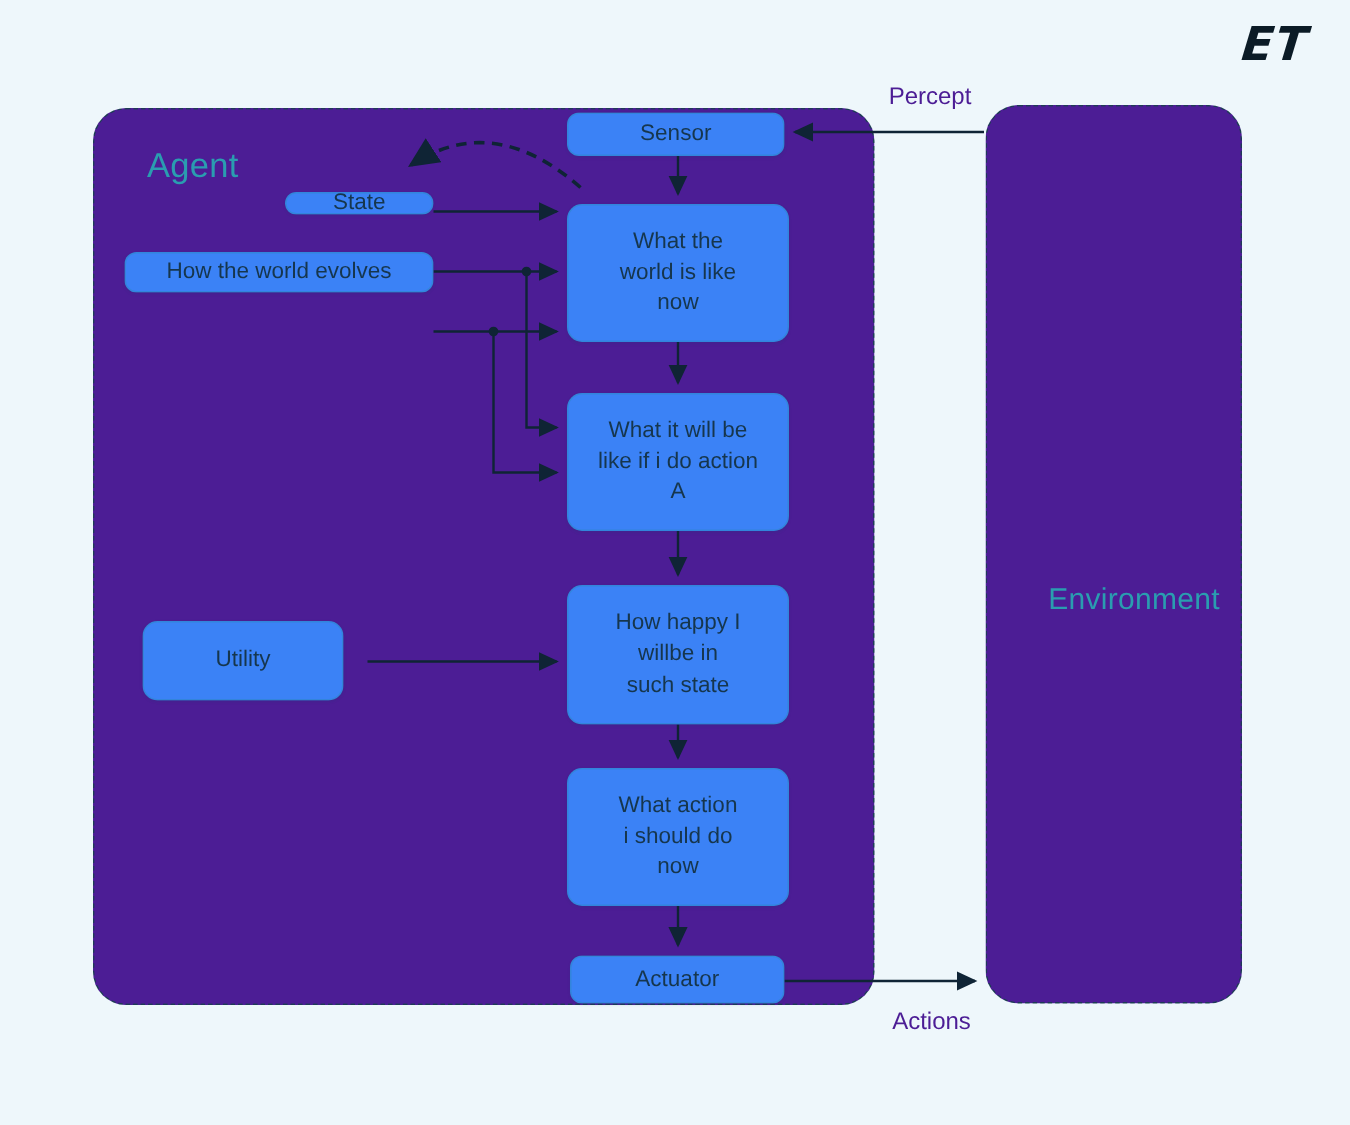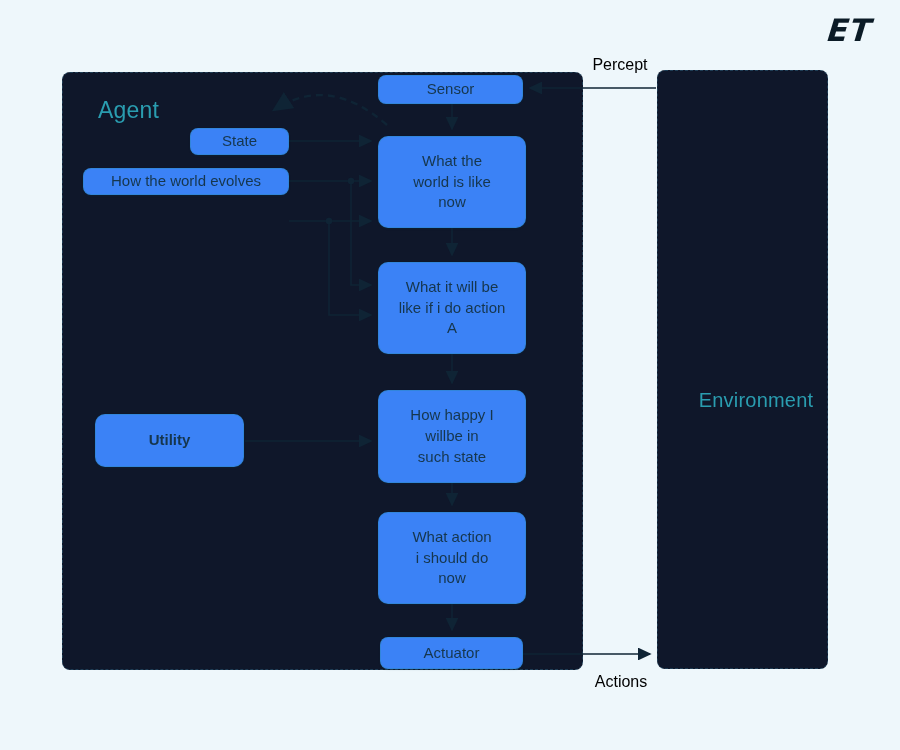--- a/index.html
+++ b/index.html
@@ -6,23 +6,23 @@
   body{
     width:900px;height:750px;position:relative;overflow:hidden;
     background:#eef7fb;
     font-family:"Liberation Sans","DejaVu Sans",sans-serif;
     -webkit-font-smoothing:antialiased;
   }
   .stage{position:absolute;inset:0;width:900px;height:750px;}
 
   .container-box{
     position:absolute;
-    background:#0f172a;
+    background:#4c1d95;
     border:1.6px dashed #1e3d55;
-    border-radius:8px;
+    border-radius:22px;
   }
   #agent-box{left:62px;top:72px;width:519px;height:596px;}
   #environment-box{left:657px;top:70px;width:169px;height:597px;}
 
   .container-label{
     position:absolute;
     color:#2a9db0;
     font-weight:500;
     letter-spacing:.2px;
   }
@@ -39,33 +39,33 @@
     font-size:15px;
     line-height:1.38;
     white-space:pre-line;
     box-shadow:0 1px 2px rgba(10,70,100,.12);
     border-radius:10px;
     box-sizing:border-box;
   }
   .pill{border-radius:8px;font-size:15px;}
 
   #node-sensor   {left:378px;top:75px; width:145px;height:29px;}
-  #node-state    {left:190px;top:128px;width:99px; height:27px;}
+  #node-state    {left:190px;top:128px;width:99px; height:15px;}
   #node-evolves  {left:83px; top:168px;width:206px;height:27px;}
   #node-actionsdo{left:108px;top:208px;width:181px;height:27px;}
   #node-worldnow {left:378px;top:136px;width:148px;height:92px;}
   #node-worldif  {left:378px;top:262px;width:148px;height:92px;}
   #node-happy    {left:378px;top:390px;width:148px;height:93px;}
   #node-actionnow{left:378px;top:512px;width:148px;height:92px;}
   #node-actuator {left:380px;top:637px;width:143px;height:32px;}
-  #node-utility  {left:95px; top:414px;width:149px;height:53px;font-weight:bold;}
+  #node-utility  {left:95px; top:414px;width:134px;height:53px;}
 
   .flow-label{
     position:absolute;
-    color:#000000;
+    color:#4c1d95;
     font-size:16px;
     text-align:center;
   }
   #percept-label{left:583px;top:56px;width:74px;}
   #actions-label{left:584px;top:673px;width:74px;}
 
   #logo{
     position:absolute;top:12px;right:28px;
     font-family:"DejaVu Sans","Liberation Sans",sans-serif;
     font-style:italic;font-weight:800;

